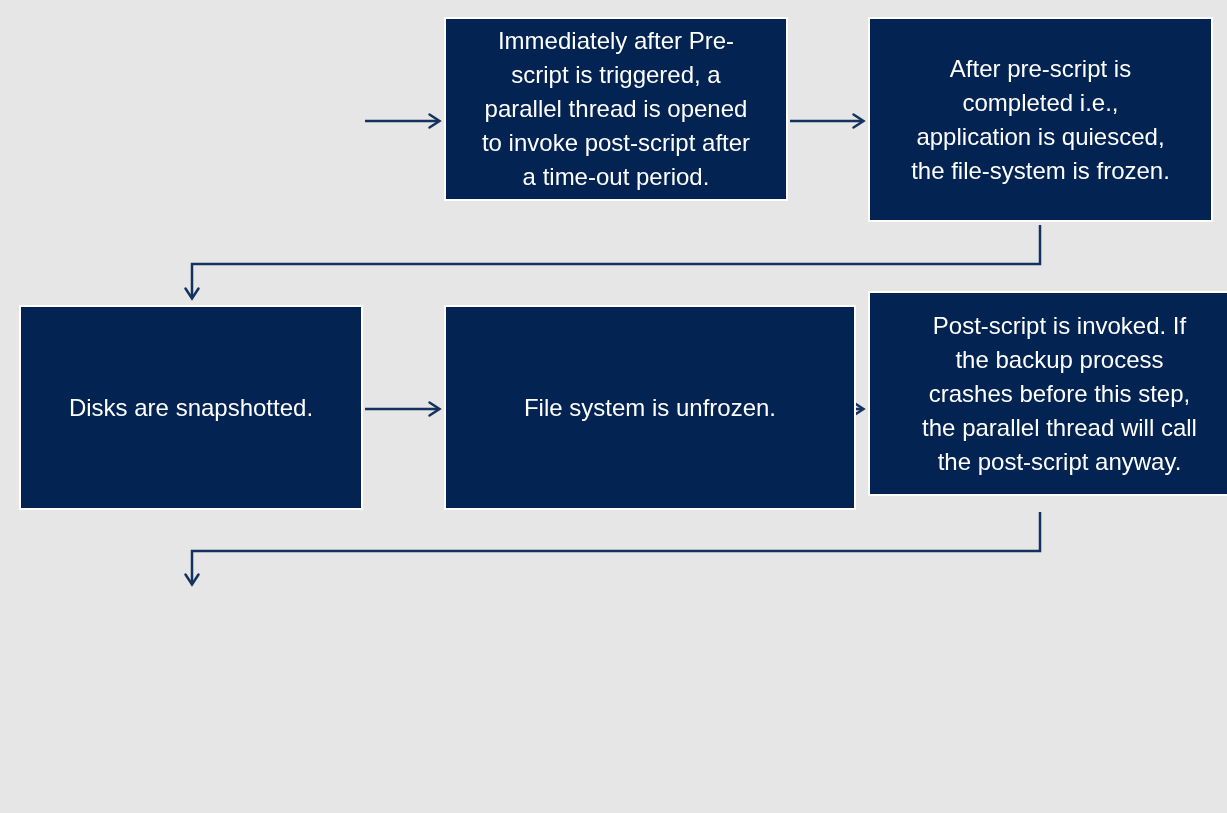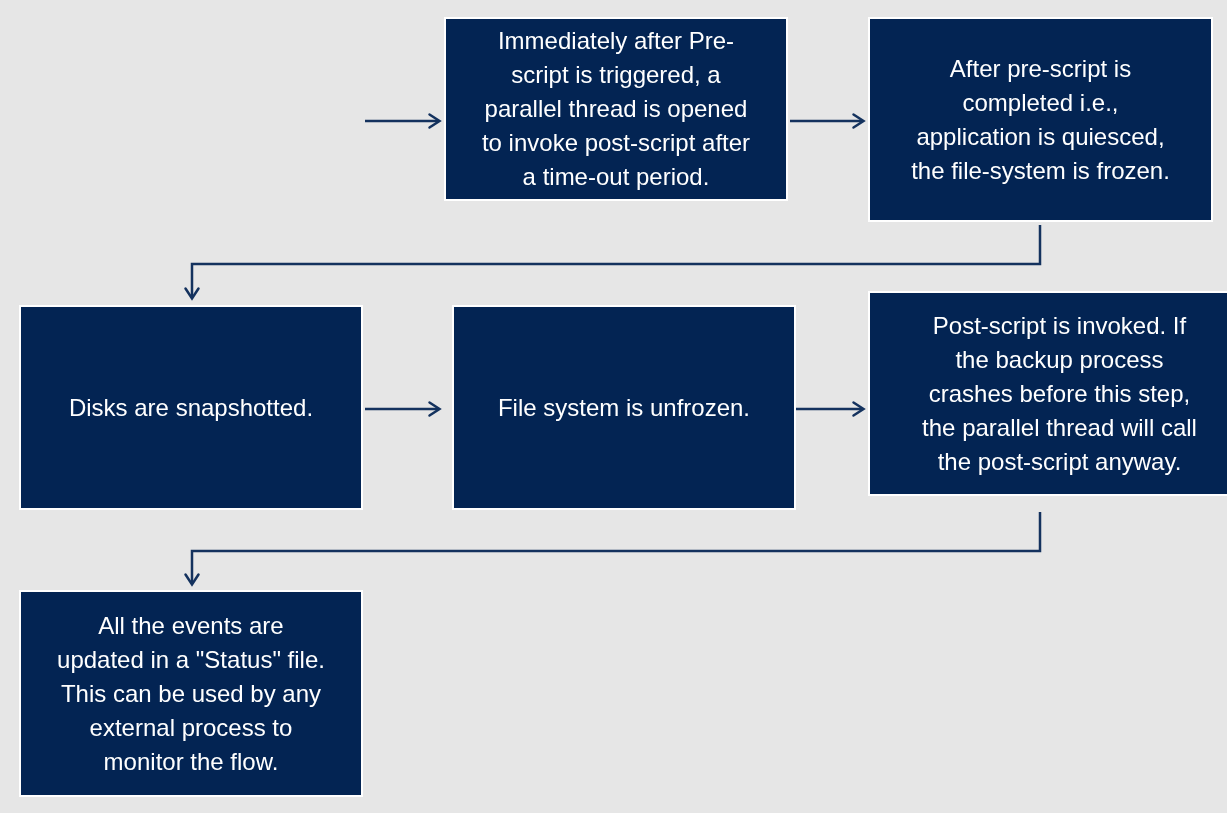--- a/index.html
+++ b/index.html
@@ -29,21 +29,21 @@
     text-align:center;
     font-size:24px;
     line-height:34px;
     white-space:pre-line;
     padding:0 8px;
   }
   .b1{left:19px;  top:17px;  width:344px; height:205px;}
   .b2{left:444px; top:17px;  width:344px; height:184px;}
   .b3{left:868px; top:17px;  width:345px; height:205px;}
   .b4{left:19px;  top:305px; width:344px; height:205px;}
-  .b5{left:444px; top:305px; width:344px; height:205px;margin-left:8px;}
+  .b5{left:444px; top:305px; width:412px; height:205px;}
   .b6{left:868px; top:291px; width:383px; height:205px;}
   .b7{left:19px;  top:590px; width:344px; height:207px;}
   #connectors{
     position:absolute;left:0;top:0;width:1227px;height:813px;
     pointer-events:none;
   }
   #connectors path, #connectors polyline{
     stroke:var(--arrow);
     stroke-width:2.5;
     fill:none;
@@ -87,21 +87,14 @@
   <div class="flow-box b5">
     <span>File system is unfrozen.</span>
   </div>
   <div class="flow-box b6">
     <span>Post-script is invoked. If
 the backup process
 crashes before this step,
 the parallel thread will call
 the post-script anyway.</span>
   </div>
-  <div class="flow-box b7">
-    <span>All the events are
-updated in a "Status" file.
-This can be used by any
-external process to
-monitor the flow.</span>
-  </div>
 
 </div>
 
 </body></html>

